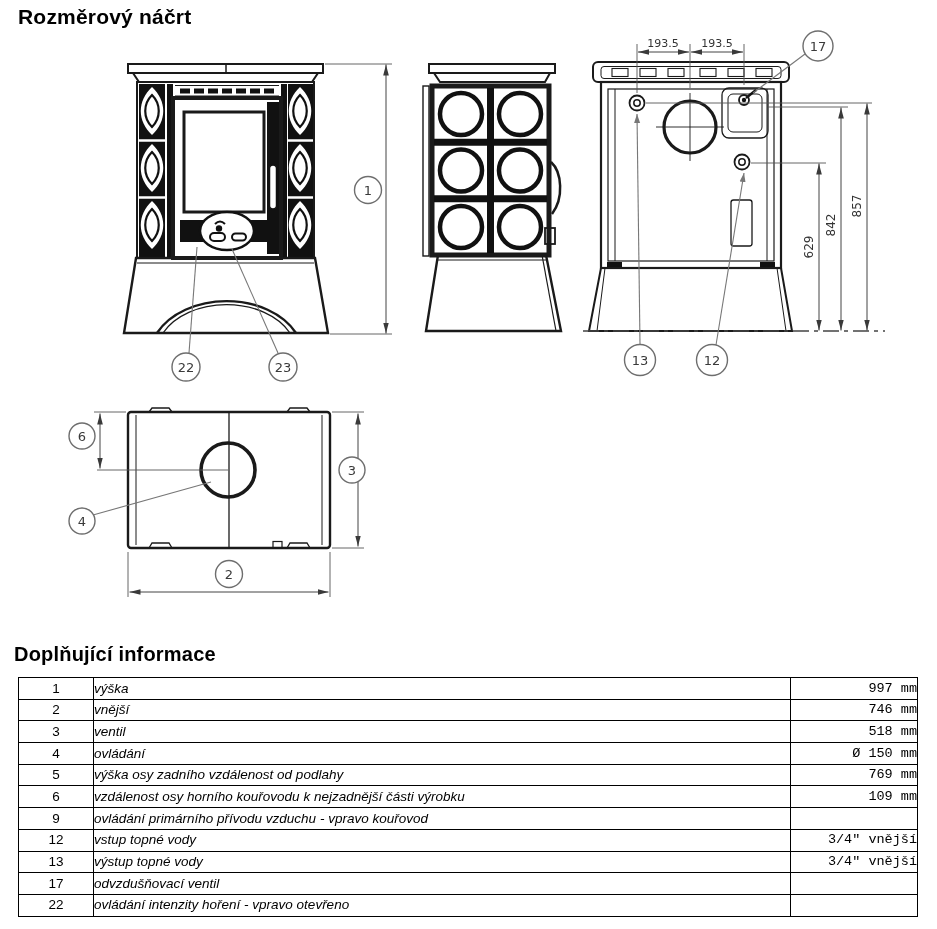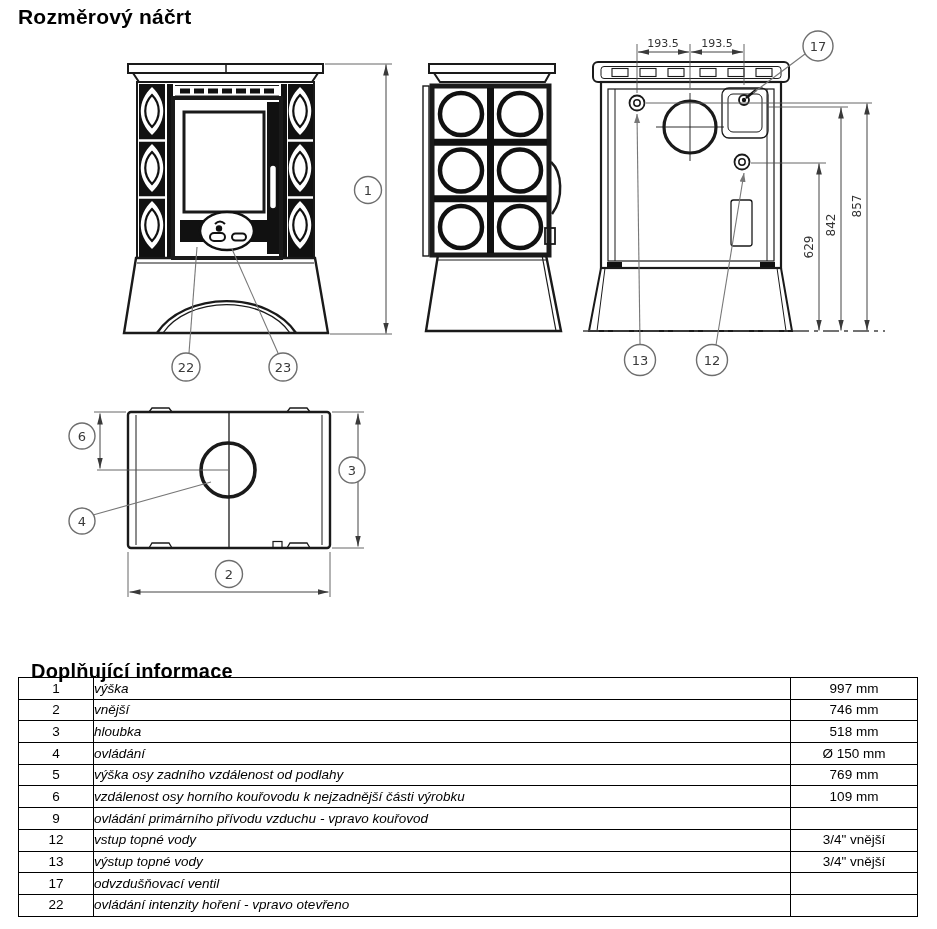--- a/index.html
+++ b/index.html
@@ -1,24 +1,24 @@
 <!DOCTYPE html>
 <html><head>
 <meta charset="utf-8">
 <style>
   html,body{margin:0;padding:0;background:#fff;}
   body{width:937px;height:929px;position:relative;font-family:"Liberation Sans",sans-serif;color:#000;overflow:hidden;}
   .page-title{position:absolute;left:14px;top:1px;font-size:21px;font-weight:bold;margin:4px;letter-spacing:.2px;}
-  .section-title{position:absolute;left:14px;top:643px;font-size:20px;font-weight:bold;margin:17px;letter-spacing:.2px;}
+  .section-title{position:absolute;left:14px;top:643px;font-size:20px;font-weight:bold;margin:0;letter-spacing:.2px;}
   svg.drawing{position:absolute;left:0;top:0;}
   table.info{position:absolute;left:18px;top:677px;width:900px;border-collapse:collapse;table-layout:fixed;}
   table.info td{border:1.5px solid #000;height:20.7px;padding:0;font-size:13.5px;line-height:1;overflow:hidden;white-space:nowrap;}
   td.num{width:74px;text-align:center;}
   td.lbl{padding-left:6px;font-style:italic;}
-  td.val{width:126px;text-align:center;padding-right:5px;border-left:1px solid #c9c9c9 !important;}
+  td.val{width:126px;text-align:right;padding-right:5px;border-left:1px solid #c9c9c9 !important;font-family:Liberation Mono, monospace;}
   .dim-text{fill:#333;font-family:"DejaVu Sans",sans-serif;}
   .co-circle{fill:#fff;stroke:#6e6e6e;stroke-width:1.4;}
   .co-text{fill:#3a3a3a;font-family:"DejaVu Sans",sans-serif;font-size:13px;text-anchor:middle;}
   .dimline{stroke:#444;stroke-width:1;fill:none;}
   .extline{stroke:#555;stroke-width:.9;fill:none;}
   .leader{stroke:#777;stroke-width:1.1;fill:none;}
   .draw{stroke:#1a1a1a;fill:none;}
 </style>
 </head>
 <body>
@@ -282,21 +282,21 @@
       <td class="lbl">výška</td>
       <td class="val">997 mm</td>
     </tr>
     <tr>
       <td class="num">2</td>
       <td class="lbl">vnější</td>
       <td class="val">746 mm</td>
     </tr>
     <tr>
       <td class="num">3</td>
-      <td class="lbl">hloubka</td>
+      <td class="lbl">ventil</td>
       <td class="val">518 mm</td>
     </tr>
     <tr>
       <td class="num">4</td>
       <td class="lbl">ovládání</td>
       <td class="val">Ø 150 mm</td>
     </tr>
     <tr>
       <td class="num">5</td>
       <td class="lbl">výška osy zadního vzdálenost od podlahy</td>

